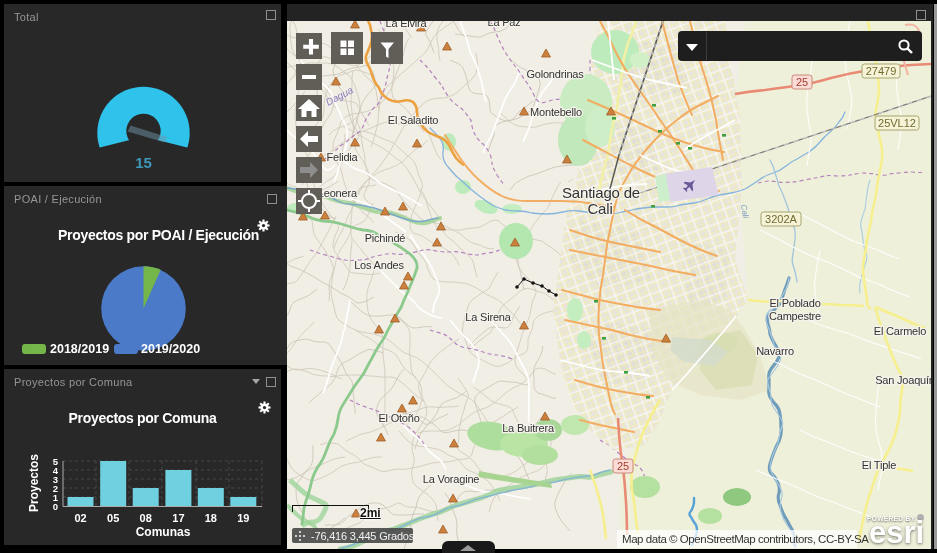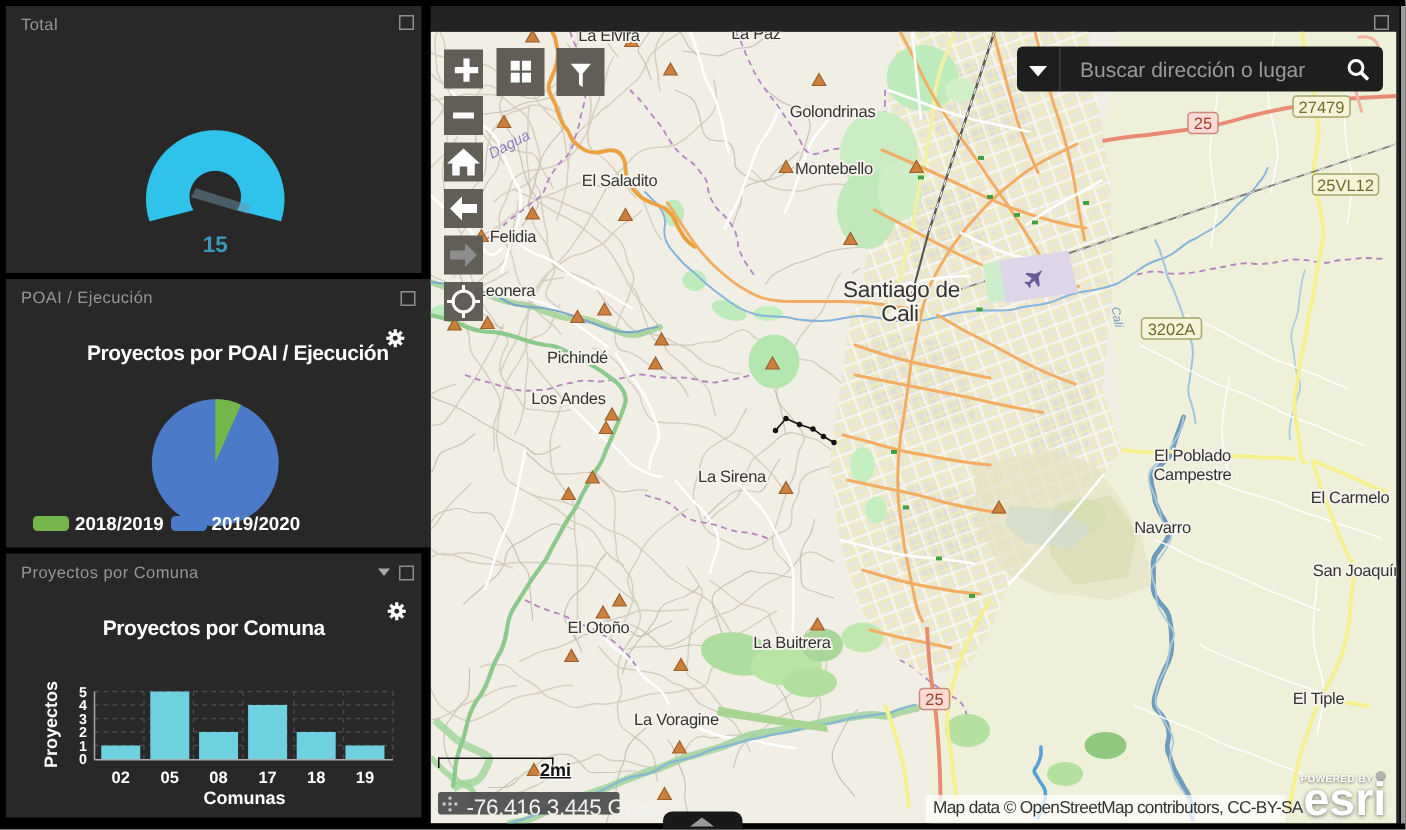--- a/index.html
+++ b/index.html
@@ -519,41 +519,40 @@
 </div>
 <div class="mbtn" style="left:371px;top:32px;width:32px;height:32px;">
   <svg width="32" height="32" viewBox="0 0 32 32">
       <path d="M9.5,10.5 L23,10.5 L17.5,17 L17.5,26 L15,24.5 L15,17 Z" fill="#fff"></path>
     </svg>
 </div>
 
 <div style="position:absolute;left:678px;top:31px;width:244px;height:30px;background:#1e1e1e;border-radius:4px;">
   <div style="position:absolute;left:8px;top:13px;width:0;height:0;border-left:6px solid transparent;border-right:6px solid transparent;border-top:7px solid #fff;"></div>
   <div style="position:absolute;left:28px;top:1px;bottom:1px;width:1px;background:#3e3e3e;"></div>
-  <div style="position:absolute;left:42px;top:7px;font-size:14px;color:#9a9a9a;">Buscar dirección o lugar</div>
   <svg style="position:absolute;right:8px;top:7px;" width="17" height="17" viewBox="0 0 17 17">
     <circle cx="7" cy="7" r="4.6" fill="none" stroke="#fff" stroke-width="2"></circle>
     <line x1="10.5" y1="10.5" x2="15" y2="15" stroke="#fff" stroke-width="2.4"></line>
   </svg>
 </div>
 
 <div style="position:absolute;left:292px;top:505px;width:75px;height:6px;border-top:1.5px solid #111;border-left:1.5px solid #111;border-right:1.5px solid #111;"></div>
 <div style="position:absolute;left:360px;top:506px;font-size:12px;font-weight:bold;color:#111;text-shadow:0 0 2px #fff,0 0 2px #fff,0 0 3px #fff;text-decoration:underline;">2mi</div>
 
 <div style="position:absolute;left:292px;top:528px;width:121px;height:15px;background:rgba(75,75,75,0.92);border-radius:2px;">
   <svg style="position:absolute;left:3px;top:3px;" width="10" height="10" viewBox="0 0 10 10">
     <g fill="#cfcfcf">
         <rect x="4" y="0" width="2" height="2"></rect>
         <rect x="0" y="4" width="2" height="2"></rect>
         <rect x="4" y="4" width="2" height="2"></rect>
         <rect x="8" y="4" width="2" height="2"></rect>
         <rect x="4" y="8" width="2" height="2"></rect>
       </g>
   </svg>
-  <div style="position:absolute;left:19px;top:1.5px;font-size:15px;letter-spacing:-0.2px;color:#f2f2f2;white-space:nowrap;">-76,416 3,445 Grados</div>
+  <div style="position:absolute;left:19px;top:1.5px;font-size:11px;letter-spacing:-0.2px;color:#f2f2f2;white-space:nowrap;">-76,416 3,445 Grados</div>
 </div>
 
 <div style="position:absolute;left:617px;top:530px;width:240px;height:18px;background:rgba(255,255,255,0.75);">
   <div style="position:absolute;left:5px;top:3px;font-size:11.5px;letter-spacing:-0.45px;color:#333;white-space:nowrap;">Map data © OpenStreetMap contributors, CC-BY-SA</div>
 </div>
 
 <div style="position:absolute;left:867px;top:514px;font-size:6.5px;font-weight:bold;letter-spacing:0.4px;color:#fff;text-shadow:0 1px 2px rgba(0,0,0,0.6);">POWERED BY<span style="display:inline-block;width:7px;height:7px;background:#b0b0b0;border-radius:50%;margin-left:2px;"></span></div>
 <div style="position:absolute;left:869px;top:515px;font-size:31px;font-weight:bold;color:#fff;letter-spacing:0px;text-shadow:0 1px 3px rgba(0,0,0,0.55);font-family:'Liberation Sans',sans-serif;">esri</div>
 
 <div style="position:absolute;left:442px;top:541px;width:53px;height:12px;background:#191919;border-radius:6px 6px 0 0;">

